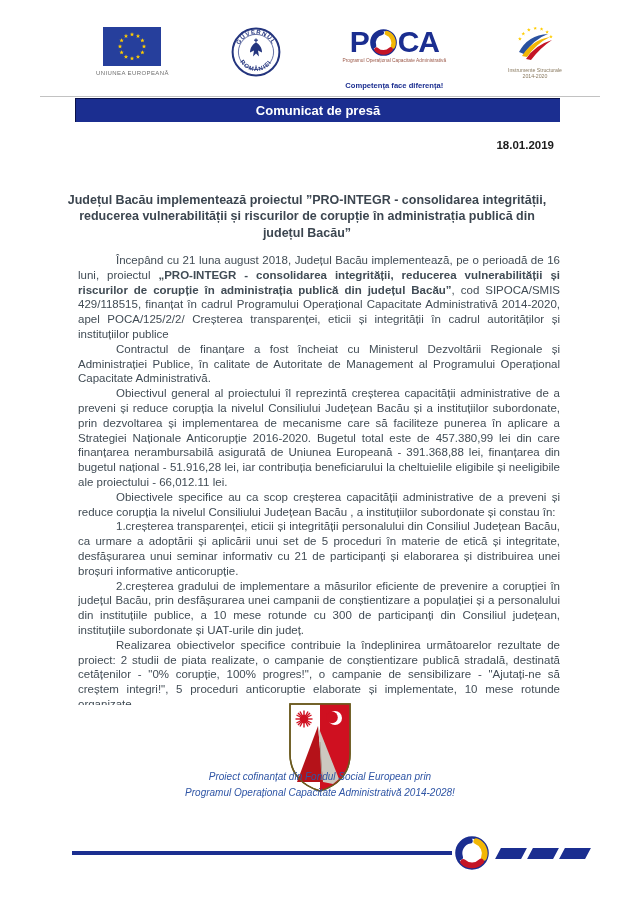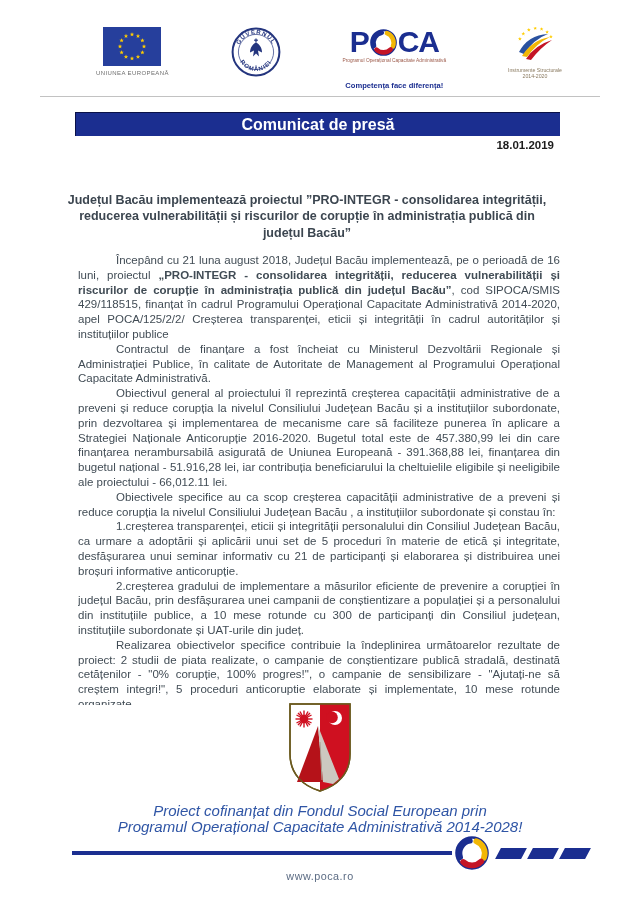--- a/index.html
+++ b/index.html
@@ -13,37 +13,37 @@
   .logo-block { display:flex; flex-direction:column; align-items:center; }
   .eu-caption { margin-top:4px; font-size:6px; color:#6e6e6e; letter-spacing:.4px; }
   .poca-row { display:flex; align-items:center; }
   .poca-letter { font-size:30px; font-weight:bold; color:#1b2e90; letter-spacing:-1px; line-height:30px; }
   .poca-sub { font-size:4.8px; color:#9c5a4a; margin-top:1px; white-space:nowrap; }
   .poca-slogan { font-size:7.6px; font-weight:bold; color:#1b2e90; margin-top:18px; white-space:nowrap; }
   .instr-caption { font-size:5.2px; color:#8a7a60; margin-top:2px; }
   .instr-caption2 { font-size:5.2px; color:#8a7a60; }
   .separator { position:absolute; top:96px; left:40px; width:560px; height:1px; background:#c2c2c2; }
   
-  .banner { position:absolute; top:112px; left:75px; width:485px; height:24px;
+  .banner { position:absolute; top:98px; left:75px; width:485px; height:24px;
             background:#1b2e90; border-top:1px solid #0a1148; border-left:1px solid #0a1148;
             box-sizing:border-box; display:flex; align-items:center; justify-content:center;
-            color:#ffffff; font-weight:bold; font-size:16px; }
+            color:#ffffff; font-weight:bold; font-size:13px; }
   .date { position:absolute; top:139px; right:86px; font-size:11.5px; font-weight:bold; color:#1c1c1c;text-align:right; }
   .title { position:absolute; top:192px; left:66px; width:482px; text-align:center;
            font-weight:bold; font-size:12.5px; line-height:16.4px; color:#3c4650; }
   
   .body-text { position:absolute; top:253px; left:78px; width:482px; max-height:452px;
                font-size:11.5px; line-height:14.8px; color:#414c55; text-align:justify; overflow:hidden; }
   .para { margin:0; text-indent:38px; }
   .b { font-weight:bold; }
   
   .coa { position:absolute; top:702px; left:287px; }
   
-  .cofinance { position:absolute; top:803px; left:0; width:640px; text-align:center;
-               font-style:italic; color:#2f55a5; font-size:15px; line-height:15.6px; }
+  .cofinance { position:absolute; top:769px; left:0; width:640px; text-align:center;
+               font-style:italic; color:#2f55a5; font-size:10px; line-height:15.6px; }
   .bar { position:absolute; top:836px; left:72px; width:516px; height:34px;
          display:flex; align-items:center; }
   .bar-line { flex:1; height:4px; background:#1b2e90; }
   .emblem { width:34px; height:34px; margin:0 3px; flex:0 0 auto; }
   .dash { width:26px; height:11px; background:#1b2e90; margin-left:6px; transform:skewX(-28deg); }
   .website { position:absolute; top:870px; left:0; width:640px; text-align:center;
              color:#5b6b83; font-size:10.8px; letter-spacing:.5px; }
 </style>
 </head>
 <body>
@@ -189,15 +189,14 @@
   <div class="bar">
     <div class="bar-line"></div>
     <svg class="emblem">
         <use href="#swirl"></use>
       </svg>
     <div class="dash"></div>
     <div class="dash"></div>
     <div class="dash"></div>
   </div>
 
-  <div class="website">www.poca.ro</div>
 
 </div>
 
 </body></html>

